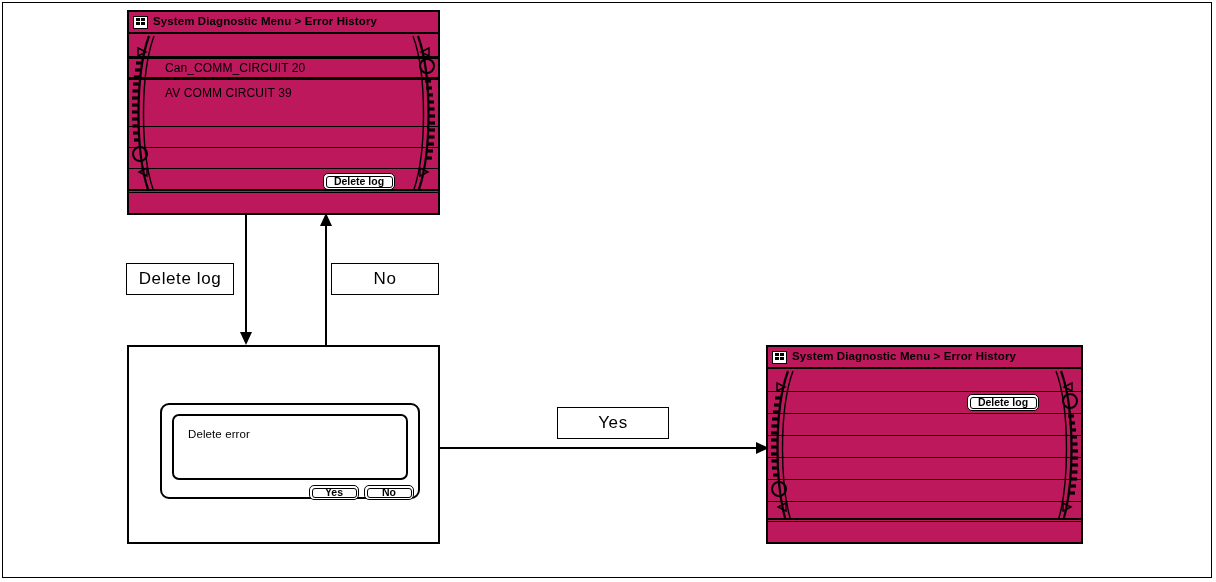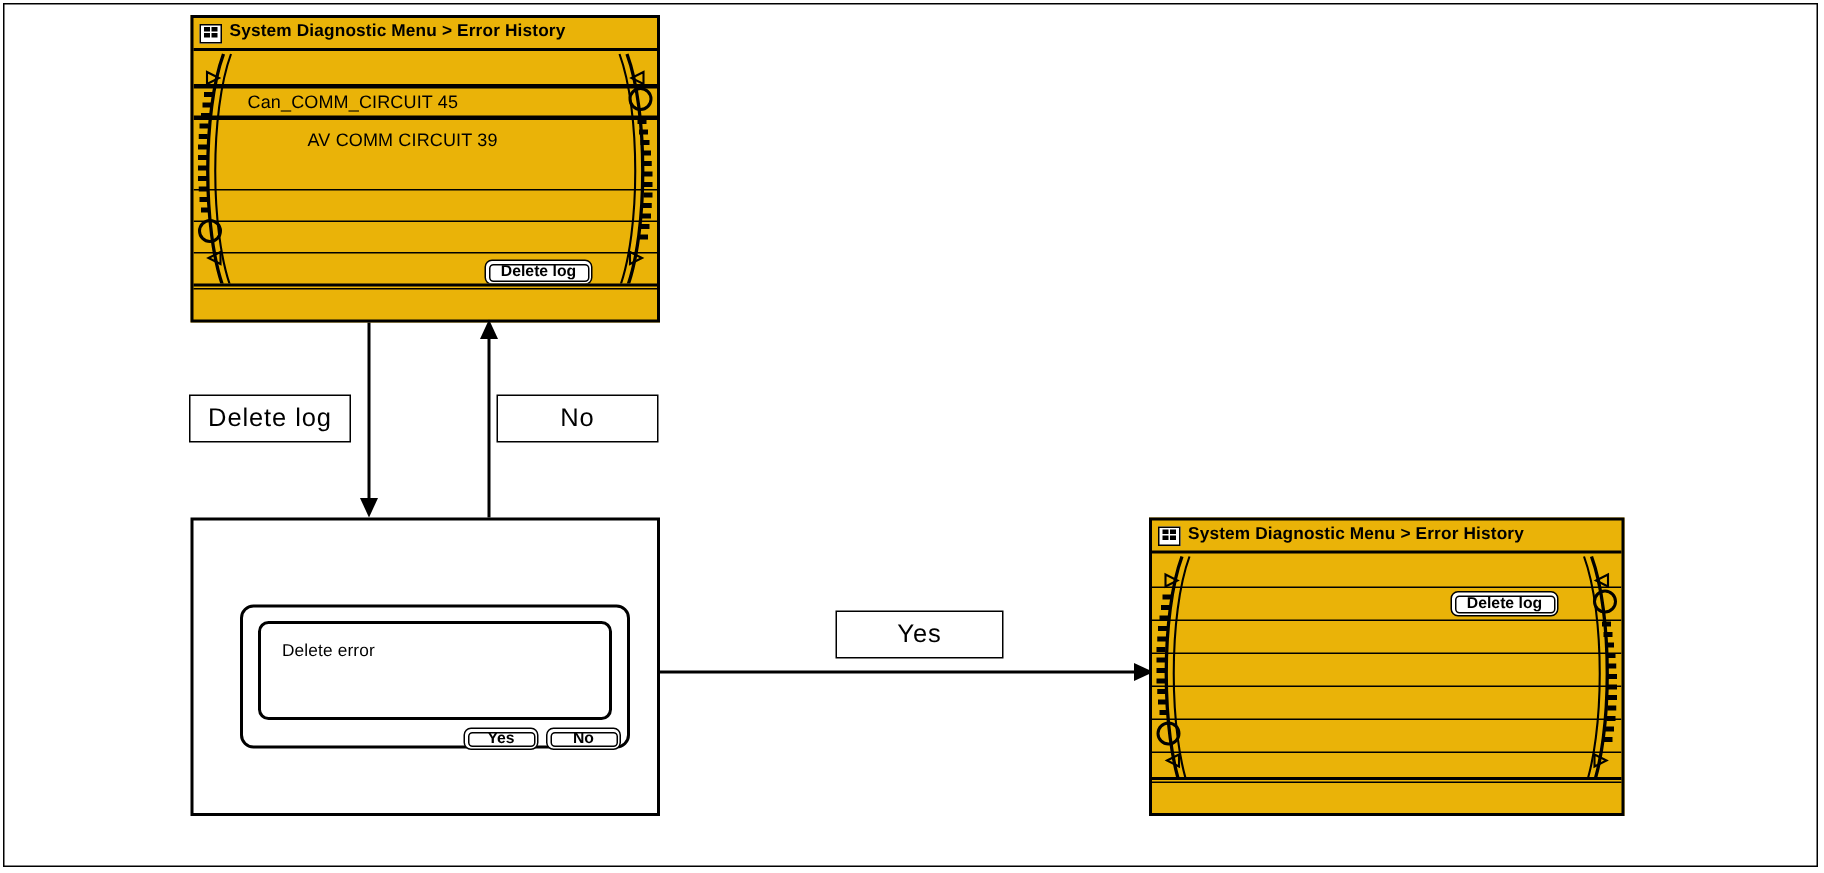--- a/index.html
+++ b/index.html
@@ -24,21 +24,21 @@
     border: 1px solid #000;
     box-sizing: border-box;
     pointer-events: none;
   }
 
   
   .device-screen {
     position: absolute;
     border: 2px solid #000;
     box-sizing: border-box;
-    background: #eab308;
+    background: #be185d;
   }
   .title-bar {
     position: absolute;
     left: 0; top: 0; right: 0;
     height: 22px;
     border-bottom: 2px solid #000;
     box-sizing: border-box;
     display: flex;
     align-items: center;
     padding-left: 4px;
@@ -232,23 +232,23 @@
 
   <div class="title-bar">
     <span class="title-icon"></span>
     <span class="title-text">System Diagnostic Menu &gt; Error History</span>
   </div>
 
   <div class="screen-body">
 
     <div class="rows">
       <div class="row thick-top thick-bottom" style="top:22px; height:24px;">
-        <span class="row-label">Can_COMM_CIRCUIT 45</span>
-      </div>
-      <div class="row" style="top:48px; height:22px; border-top:none;margin-left:40px;">
+        <span class="row-label">Can_COMM_CIRCUIT 20</span>
+      </div>
+      <div class="row" style="top:48px; height:22px; border-top:none;">
         <span class="row-label">AV COMM CIRCUIT 39</span>
       </div>
       <div class="row" style="top:92px; height:21px;">
         <span class="row-label"></span>
       </div>
       <div class="row" style="top:113px; height:21px;">
         <span class="row-label"></span>
       </div>
       <div class="row" style="top:134px; height:22px;">
         <span class="row-label"></span>

